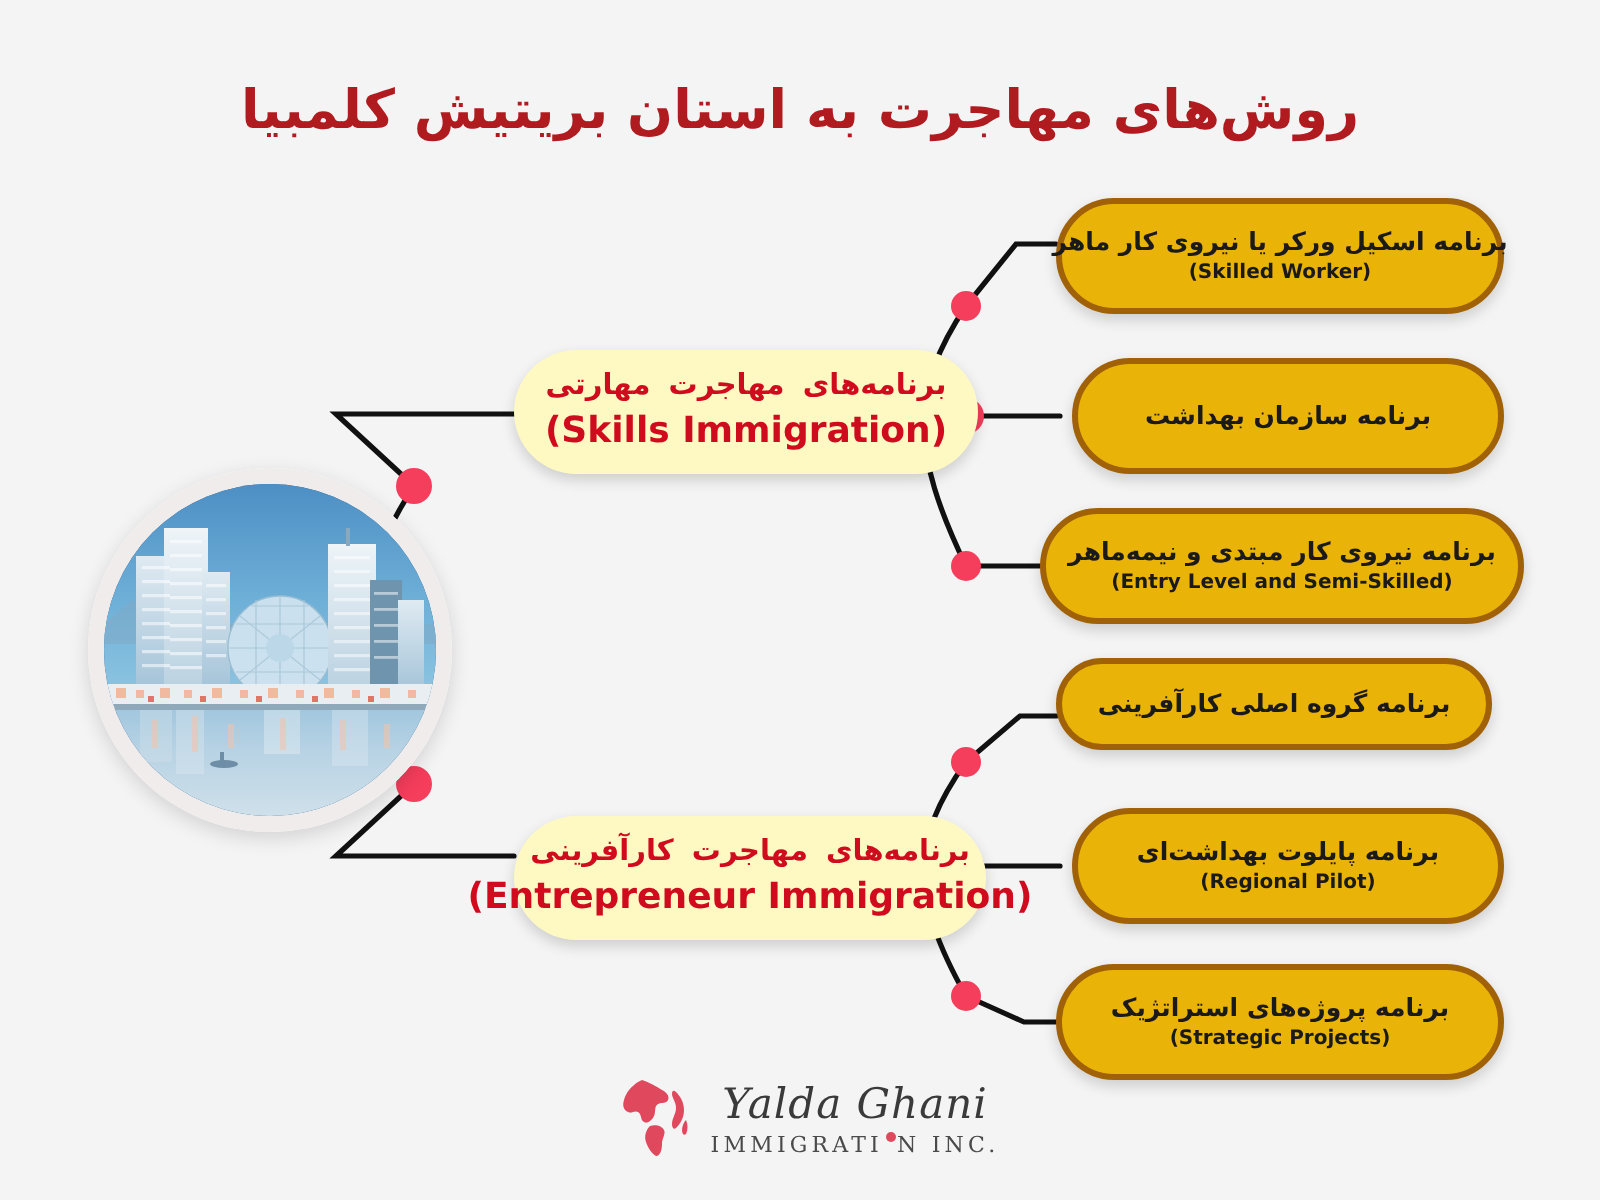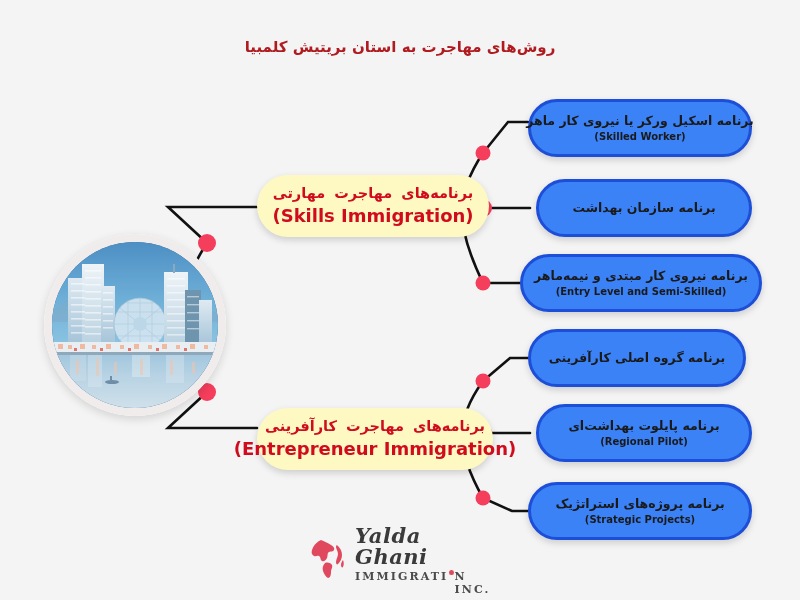--- a/index.html
+++ b/index.html
@@ -17,21 +17,21 @@
     font-family: "DejaVu Sans", "Liberation Sans", sans-serif;
   }
 
   
   #title {
     position: absolute;
     left: 0;
     top: 38px;
     width: 800px;
     text-align: center;
-    font-size: 15px;
+    font-size: 27px;
     font-weight: bold;
     color: #b01b20;
     direction: rtl;
     letter-spacing: 0px;
     line-height: 1.3;
   }
 
   
   #wires {
     position: absolute;
@@ -111,22 +111,22 @@
   }
   .branch .en {
     color: #d00b1e;
     font-size: 18px;
     font-weight: bold;
     margin-top: 2px;
   }
 
   
   .leaf {
-    border: 3px solid #1d4ed8;
-    background: #3b82f6;
+    border: 3px solid #a16207;
+    background: #eab308;
   }
   .leaf .fa {
     color: #1a1a1a;
     font-size: 12.5px;
     font-weight: bold;
   }
   .leaf .en {
     color: #1a1a1a;
     font-size: 10px;
     font-weight: bold;
@@ -137,21 +137,20 @@
   #logo {
     position: absolute;
     left: 305px;
     top: 534px;
     width: 195px;
     height: 52px;
     display: flex;
     flex-direction: row;
     align-items: center;
     direction: ltr;
-    font-weight: bold;
   }
   #logo-globe { flex: 0 0 auto; }
   #logo-text {
     flex: 1 1 auto;
     display: flex;
     flex-direction: column;
     align-items: center;
     justify-content: center;
     margin-left: 2px;
   }
@@ -387,21 +386,21 @@
   <div class="node leaf" style="left:520px; top:254px; width:242px; height:58px;">
     <span class="fa">برنامه نیروی کار مبتدی و نیمه‌ماهر</span>
     <span class="en">(Entry Level and Semi-Skilled)</span>
   </div>
 
   <div class="node branch" style="left:257px; top:408px; width:236px; height:62px;">
     <span class="fa">برنامه‌های   مهاجرت   کارآفرینی</span>
     <span class="en">(Entrepreneur Immigration)</span>
   </div>
 
-  <div class="node leaf" style="left:528px; top:329px; width:218px; height:58px;">
+  <div class="node leaf" style="left:528px; top:329px; width:218px; height:46px;">
     <span class="fa">برنامه گروه اصلی کارآفرینی</span>
   </div>
 
   <div class="node leaf" style="left:536px; top:404px; width:216px; height:58px;">
     <span class="fa">برنامه پایلوت بهداشت‌ای</span>
     <span class="en">(Regional Pilot)</span>
   </div>
 
   <div class="node leaf" style="left:528px; top:482px; width:224px; height:58px;">
     <span class="fa">برنامه پروژه‌های استراتژیک</span>

